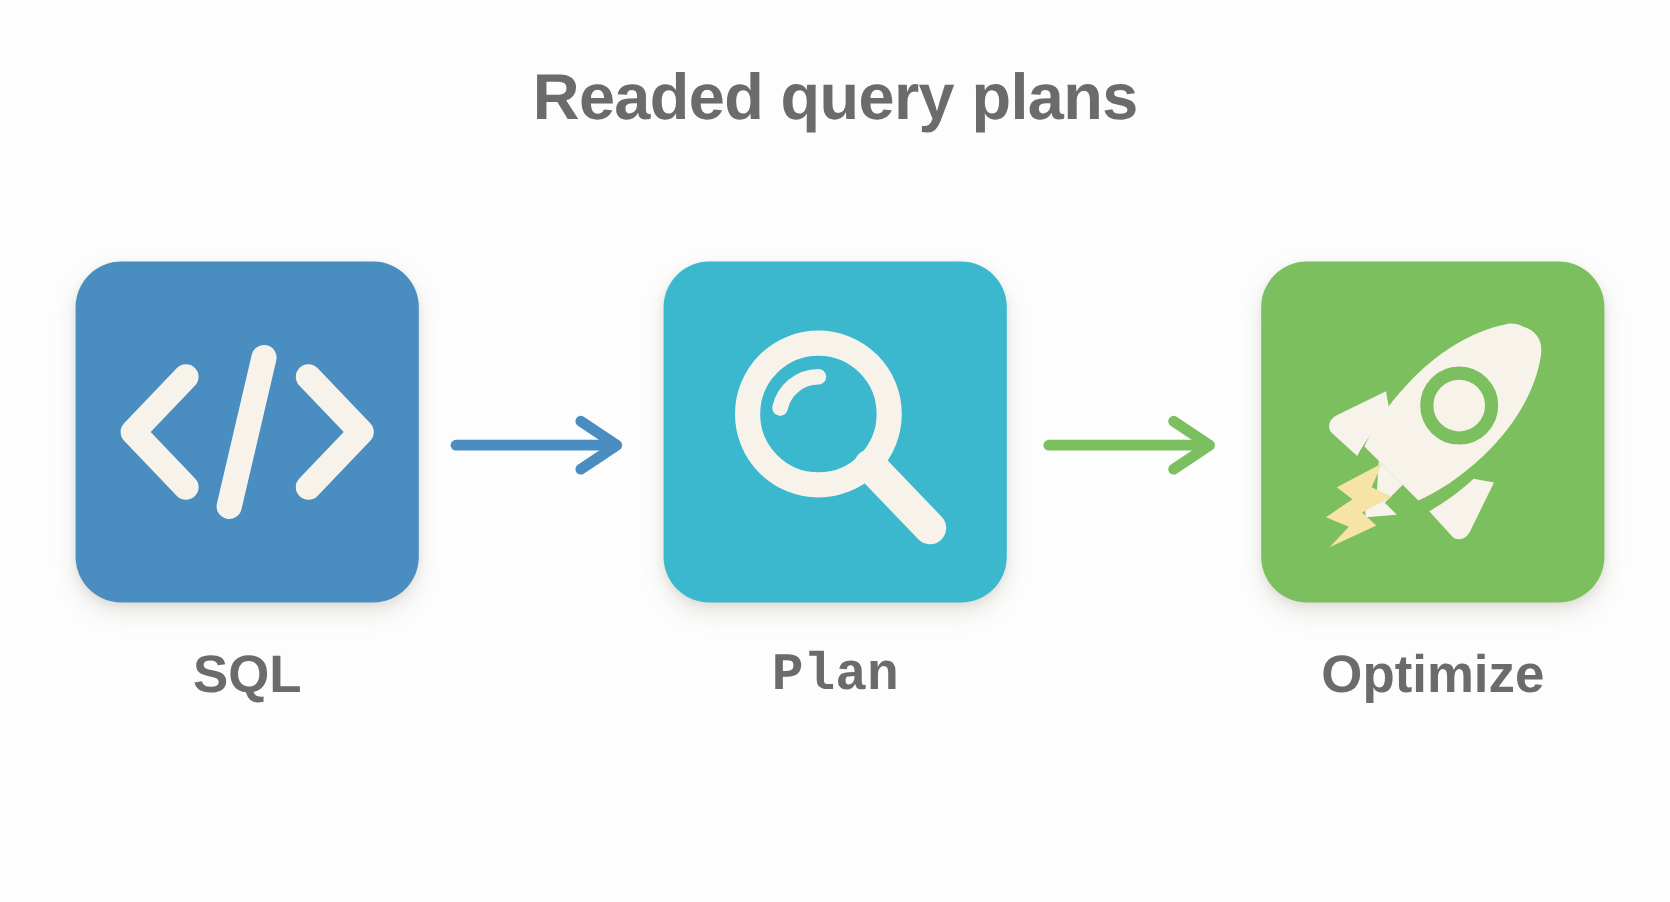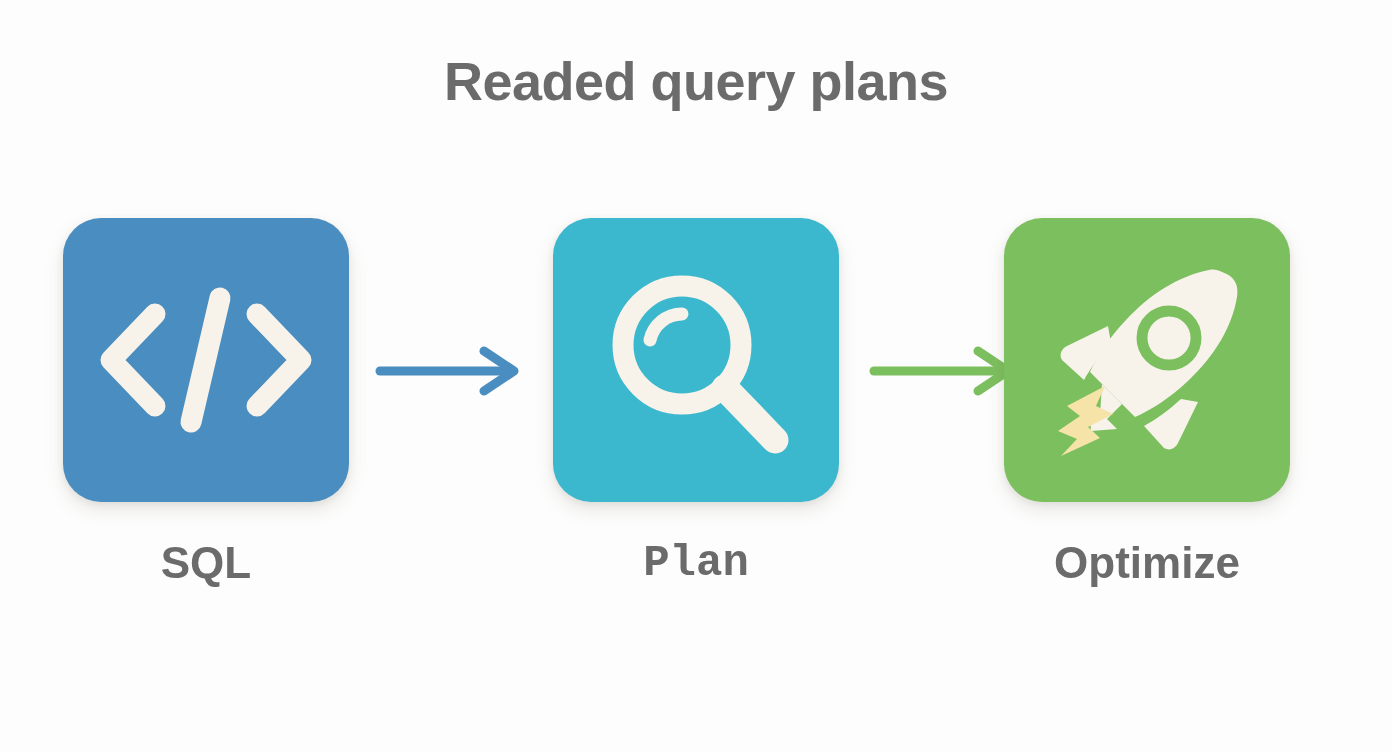--- a/index.html
+++ b/index.html
@@ -46,21 +46,21 @@
   }
 
   .step {
     position: absolute;
     top: 0;
     width: 330px;
     height: 284px;
   }
   .step-1 { left: 63px; }
   .step-2 { left: 553px; font-family: Liberation Mono, monospace; }
-  .step-3 { left: 1004px; }
+  .step-3 { left: 1051px; }
 
   .card {
     position: relative;
     width: 286px;
     height: 284px;
     border-radius: 38px;
     box-shadow: 0 8px 18px rgba(120,110,90,0.16),
                 0 2px 6px rgba(120,110,90,0.10);
     overflow: hidden;
   }

